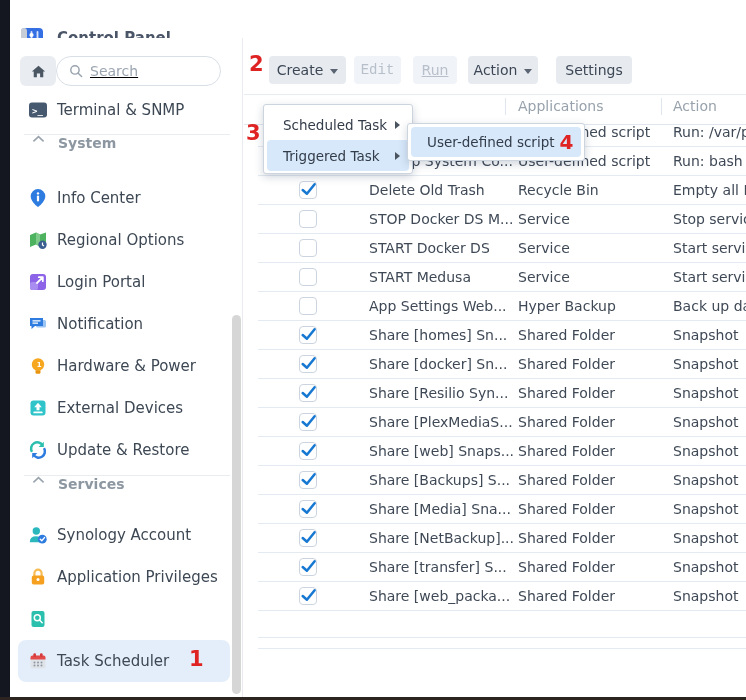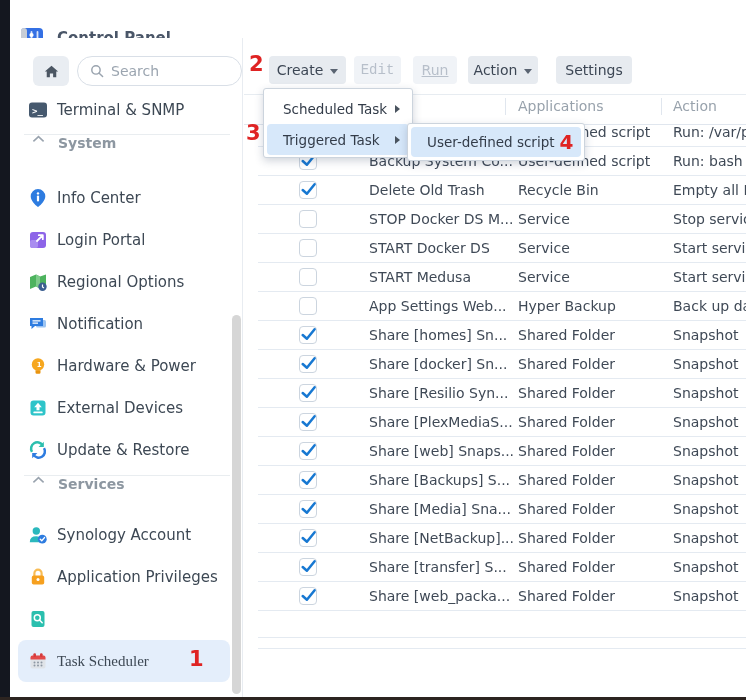--- a/index.html
+++ b/index.html
@@ -9,28 +9,28 @@
   .edge-left { position:absolute; left:0; top:0; width:10px; height:700px; background:#14171f; }
   .edge-bottom { position:absolute; left:0; top:697px; width:746px; height:3px; background:#2c2420; }
 
   
   .titlebar { position:absolute; left:10px; top:0; width:736px; height:38px; background:#fff;margin-top:19px; }
   .cp-icon { position:absolute; left:10px; top:7px; width:24px; height:24px; }
   .win-title { position:absolute; left:47px; top:0; line-height:38px; font-size:15px; font-weight:bold; color:#4a5668; }
 
   
   .sidebar { position:absolute; left:10px; top:38px; width:233px; height:659px; background:#fff; border-right:1px solid #e8ecf1; }
-  .side-top { height:48px; padding:18px 0 0 23px; display:flex; gap:8px; }
+  .side-top { height:48px; padding:18px 0 0 10px; display:flex; gap:0;text-decoration:underline; }
   .home-btn { width:36px; height:30px; background:#e9edf2; border-radius:6px; display:flex; align-items:center; justify-content:center; }
   .search-box { width:165px; height:30px; border:1px solid #d9dfe7; border-radius:15px; display:flex; align-items:center; padding-left:11px; gap:6px; background:#fff; }
   .search-box input { border:none; outline:none; width:115px; font-size:14px; color:#3d4854; font-family:inherit; background:transparent; }
   .search-box input::placeholder { color:#9ba5b0; }
   .side-item { height:42px; margin:0 12px 0 8px; display:flex; align-items:center; padding-left:10px; gap:9px; border-radius:8px; font-size:15px; color:#3d4854; white-space:nowrap; cursor:default; }
   .side-item.first { height:40px; margin-top:4px; }
-  .side-item.selected { background:#e4eefb;font-family:Liberation Serif, serif; }
+  .side-item.selected { background:#e4eefb; }
   .ic { width:20px; height:20px; flex:none; }
   .ic svg { display:block; width:100%; height:100%; }
   .divider { height:1px; background:#e9edf0; margin:4px 12px 0 14px; }
   .section-head { height:42px; display:flex; padding-left:22px; gap:13px; color:#8d97a1; font-size:14px; font-weight:bold; }
   .section-head.compact { height:38px; }
   .side-scroll { position:absolute; left:222px; top:277px; width:9px; height:379px; background:#d6d6d6; border-radius:5px; }
 
   
   .content { position:absolute; left:244px; top:38px; width:502px; height:659px; background:#fff; }
   .btn { position:absolute; top:18px; height:28px; border-radius:4px; background:#e7ebf0; color:#3c4654; font-size:14px; display:flex; align-items:center; justify-content:center; gap:7px; white-space:nowrap; }
@@ -53,21 +53,21 @@
   .cell { position:absolute; top:50%; transform:translateY(-50%); font-size:14px; color:#3f4956; white-space:nowrap; }
   .c-name { left:111px; max-width:146px; overflow:hidden; }
   .c-app  { left:260px; max-width:152px; overflow:hidden; }
   .c-act  { left:415px; }
   .cb { position:absolute; left:41px; top:5px; width:18px; height:18px; border:1px solid #ccd5df; border-radius:4px; background:#fff; }
   .cb svg { position:absolute; left:-1px; top:-2px; width:19px; height:19px; }
   .xline { position:absolute; left:14px; width:488px; height:1px; background:#e4eaf1; }
   .xline-1 { top:599px; } .xline-2 { top:610px; }
 
   
-  .menu-panel { position:absolute; left:263px; top:88px; width:150px; height:70px; background:#fff; border:1px solid #ccd4dd; border-radius:3px; box-shadow:0 3px 9px rgba(40,60,90,.22); padding:4px 3px; z-index:5;text-align:right; }
+  .menu-panel { position:absolute; left:263px; top:104px; width:150px; height:70px; background:#fff; border:1px solid #ccd4dd; border-radius:3px; box-shadow:0 3px 9px rgba(40,60,90,.22); padding:4px 3px; z-index:5;text-align:right; }
   .menu-item { height:31px; display:flex; align-items:center; justify-content:space-between; padding:0 9px 0 16px; font-size:13.5px; color:#333c49; border-radius:4px; white-space:nowrap; }
   .menu-item.hl { background:#d7e8fa; }
   .mi-arrow { width:0; height:0; border-top:4px solid transparent; border-bottom:4px solid transparent; border-left:5px solid #4a545f; }
   .submenu-panel { position:absolute; left:407px; top:123px; width:178px; height:38px; background:#fff; border:1px solid #ccd4dd; border-radius:3px; box-shadow:0 3px 9px rgba(40,60,90,.22); padding:3px; z-index:6; }
   .submenu-item { height:30px; display:flex; align-items:center; padding:0 6px 0 16px; gap:5px; font-size:13.5px; color:#333c49; border-radius:4px; background:#d7e8fa; white-space:nowrap; }
 
   .ann { position:absolute; color:#df2323; font-weight:bold; font-size:21px; line-height:24px; z-index:9; }
   #ann-1 { left:189px; top:647px; }
   #ann-2 { left:249px; top:52px; }
   #ann-3 { left:246px; top:121px; }
@@ -138,37 +138,37 @@
               <path d="M10 1a7.3 7.3 0 0 1 7.3 7.3c0 4.4-4.7 8.7-6.6 10.3a1 1 0 0 1-1.4 0C7.4 17 2.7 12.7 2.7 8.3A7.3 7.3 0 0 1 10 1z" fill="#2e7ce0"></path>
               <circle cx="10" cy="5.4" r="1.2" fill="#fff"></circle>
               <rect x="8.9" y="7.5" width="2.2" height="6" rx="1.1" fill="#fff"></rect>
             </svg>
           </span>
           <span>Info Center</span>
         </div>
         <div class="side-item">
           <span class="ic">
             <svg viewBox="0 0 20 20">
-              <rect x="2" y="2" width="16" height="16" rx="3" fill="#8d64e8"></rect>
-              <rect x="2" y="10" width="8" height="8" rx="2" fill="#a98df0"></rect>
-              <path d="M9 11 L14.6 5.4 M14.8 5.2 h-4 M14.8 5.2 v4" stroke="#fff" stroke-width="1.8" fill="none" stroke-linecap="round"></path>
-            </svg>
-          </span>
-          <span>Login Portal</span>
-        </div>
-        <div class="side-item">
-          <span class="ic">
-            <svg viewBox="0 0 20 20">
               <path d="M2 5 L8 2.5 L12 4.5 L18 2.5 V14 L12 16.5 L8 14.5 L2 17 Z" fill="#4db35e"></path>
               <path d="M8 2.5 L12 4.5 V16.5 L8 14.5 Z" fill="#7ecb8a"></path>
               <circle cx="14.5" cy="14.8" r="4.2" fill="#3c5f91"></circle>
               <path d="M14.5 12.6 V15 L16 15.9" stroke="#fff" stroke-width="1.2" fill="none"></path>
             </svg>
           </span>
           <span>Regional Options</span>
+        </div>
+        <div class="side-item">
+          <span class="ic">
+            <svg viewBox="0 0 20 20">
+              <rect x="2" y="2" width="16" height="16" rx="3" fill="#8d64e8"></rect>
+              <rect x="2" y="10" width="8" height="8" rx="2" fill="#a98df0"></rect>
+              <path d="M9 11 L14.6 5.4 M14.8 5.2 h-4 M14.8 5.2 v4" stroke="#fff" stroke-width="1.8" fill="none" stroke-linecap="round"></path>
+            </svg>
+          </span>
+          <span>Login Portal</span>
         </div>
         <div class="side-item">
           <span class="ic">
             <svg viewBox="0 0 20 20">
               <rect x="8" y="6" width="10" height="7.5" rx="1.5" fill="#9cc4f2"></rect>
               <path d="M2 4 H15 V12 H7 L3.5 15 V12 H2 Z" fill="#2e7ce0"></path>
               <path d="M4.5 6.8h8M4.5 9.2h5.5" stroke="#fff" stroke-width="1.3"></path>
             </svg>
           </span>
           <span>Notification</span>

